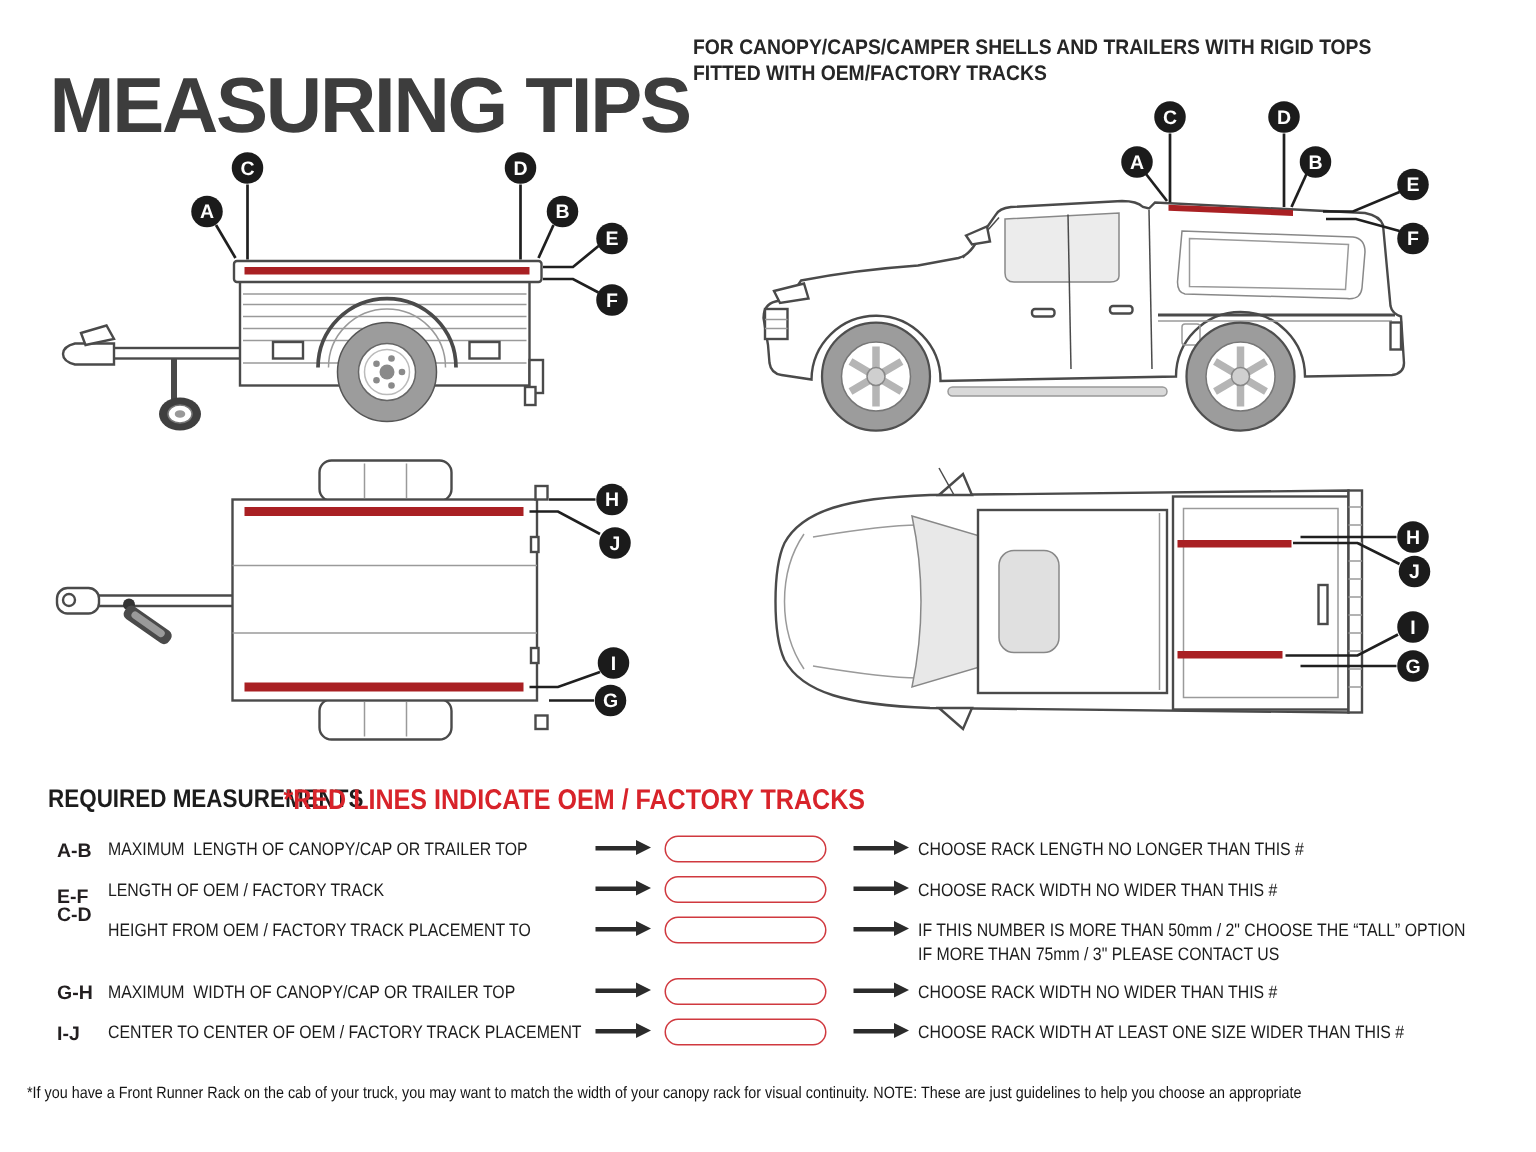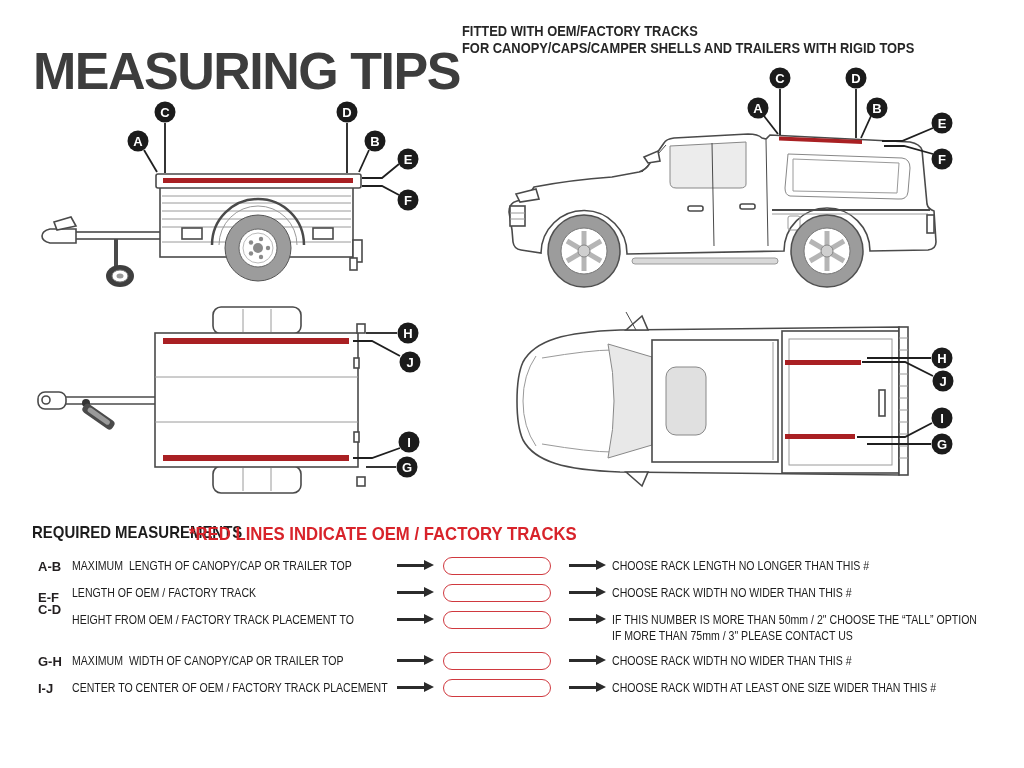--- a/index.html
+++ b/index.html
@@ -30,22 +30,22 @@
   svg .outline{stroke:#4a4a4a;stroke-width:1.6;fill:#fff}
   svg .thin{stroke:#9a9a9a;stroke-width:1;fill:none}
 </style>
 </head>
 <body>
 
 <div>
 
   <h1 class="abs title"><span>MEASURING TIPS</span></h1>
   <div class="abs subtitle">
+    <div><span class="cx92">FOR CANOPY/CAPS/CAMPER SHELLS AND TRAILERS WITH RIGID TOPS</span></div>
     <div><span class="cx92">FITTED WITH OEM/FACTORY TRACKS</span></div>
-    <div><span class="cx92">FOR CANOPY/CAPS/CAMPER SHELLS AND TRAILERS WITH RIGID TOPS</span></div>
   </div>
 
   <svg class="abs" style="left:20px;top:90px" width="440" height="210" viewBox="0 0 440 210">
     <g>
 
       <rect x="54" y="142" width="88" height="7" class="outline"></rect>
       <path d="M30,139 h26 v14 h-26 q-8,-2 -8,-7 t8,-7 z" class="outline"></path>
       <path d="M34,132 l17,-5 5,9 -19,4 z" class="outline"></path>
 
       <line x1="96" y1="149" x2="96" y2="176" stroke="#4a4a4a" stroke-width="4"></line>
@@ -386,15 +386,16 @@
       <span class="abs mkey" style="left:38px;top:681px">I-J</span>
       <span class="abs mdesc" style="left:72px;top:681px"><span class="cx">CENTER TO CENTER OF OEM / FACTORY TRACK PLACEMENT</span></span>
       <span class="abs arr" style="left:397px;top:686px"></span>
       <span class="abs pill" style="left:443px;top:679px"></span>
       <span class="abs arr" style="left:569px;top:686px"></span>
       <span class="abs mguide" style="left:612px;top:681px"><span class="cx">CHOOSE RACK WIDTH AT LEAST ONE SIZE WIDER THAN THIS #</span></span>
     </div>
   </div>
 
   <div class="abs foot" style="left:18px;top:722px">
+    <div><span class="cx87">*If you have a Front Runner Rack on the cab of your truck, you may want to match the width of your canopy rack for visual continuity. NOTE: These are just guidelines to help you choose an appropriate</span></div>
   </div>
 
 </div>
 
 </body></html>

